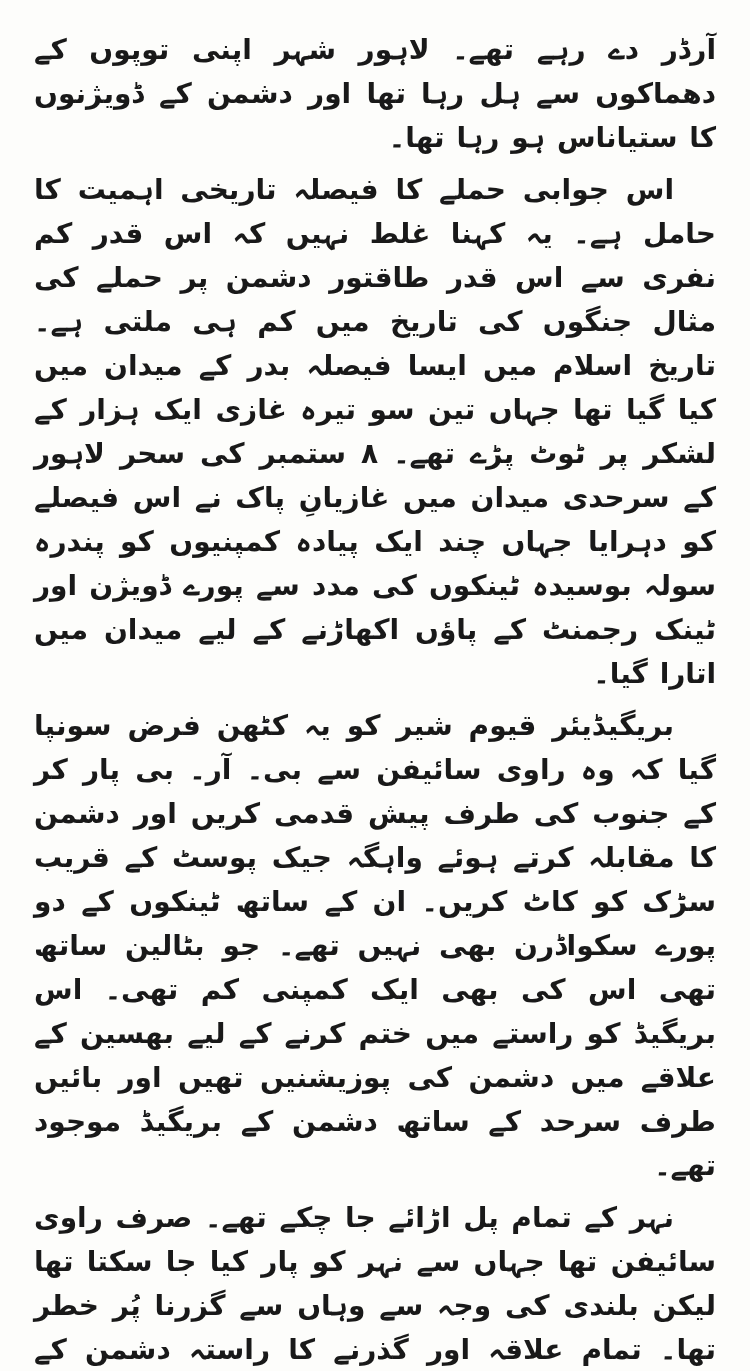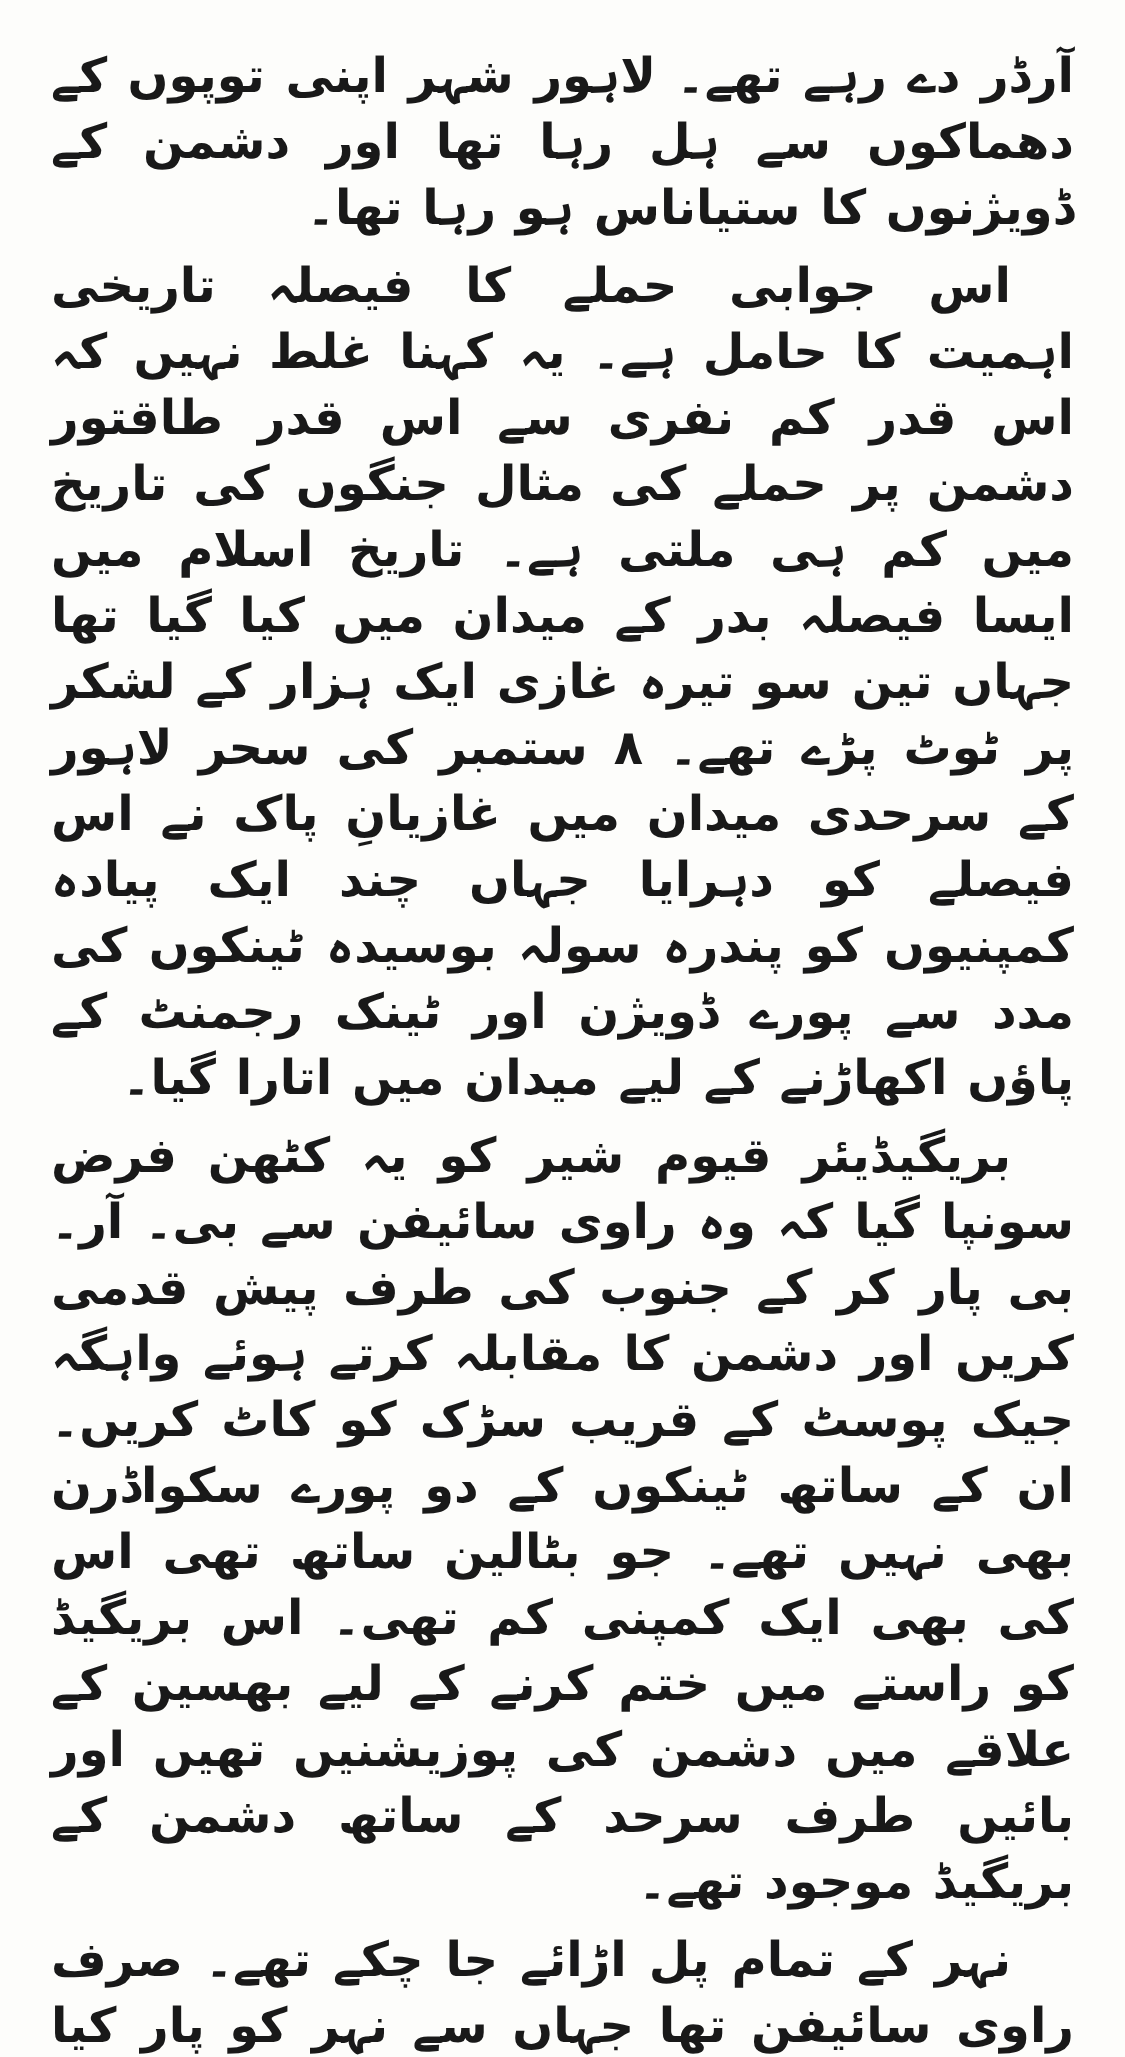--- a/index.html
+++ b/index.html
@@ -15,21 +15,21 @@
     min-height: 1371px;
     background: #fdfdfb;
     padding: 28px 34px 30px 34px;
     color: #191919;
   }
 
   .para {
     direction: rtl;
     unicode-bidi: embed;
     text-align: justify;
-    font-size: 32px;
+    font-size: 28px;
     line-height: 44px;
     color: #191919;
     letter-spacing: 0;
     word-spacing: 2px;
     margin-bottom: 8px;
     font-weight: 600;
   }
 
   .para.indent {
     text-indent: 42px;

